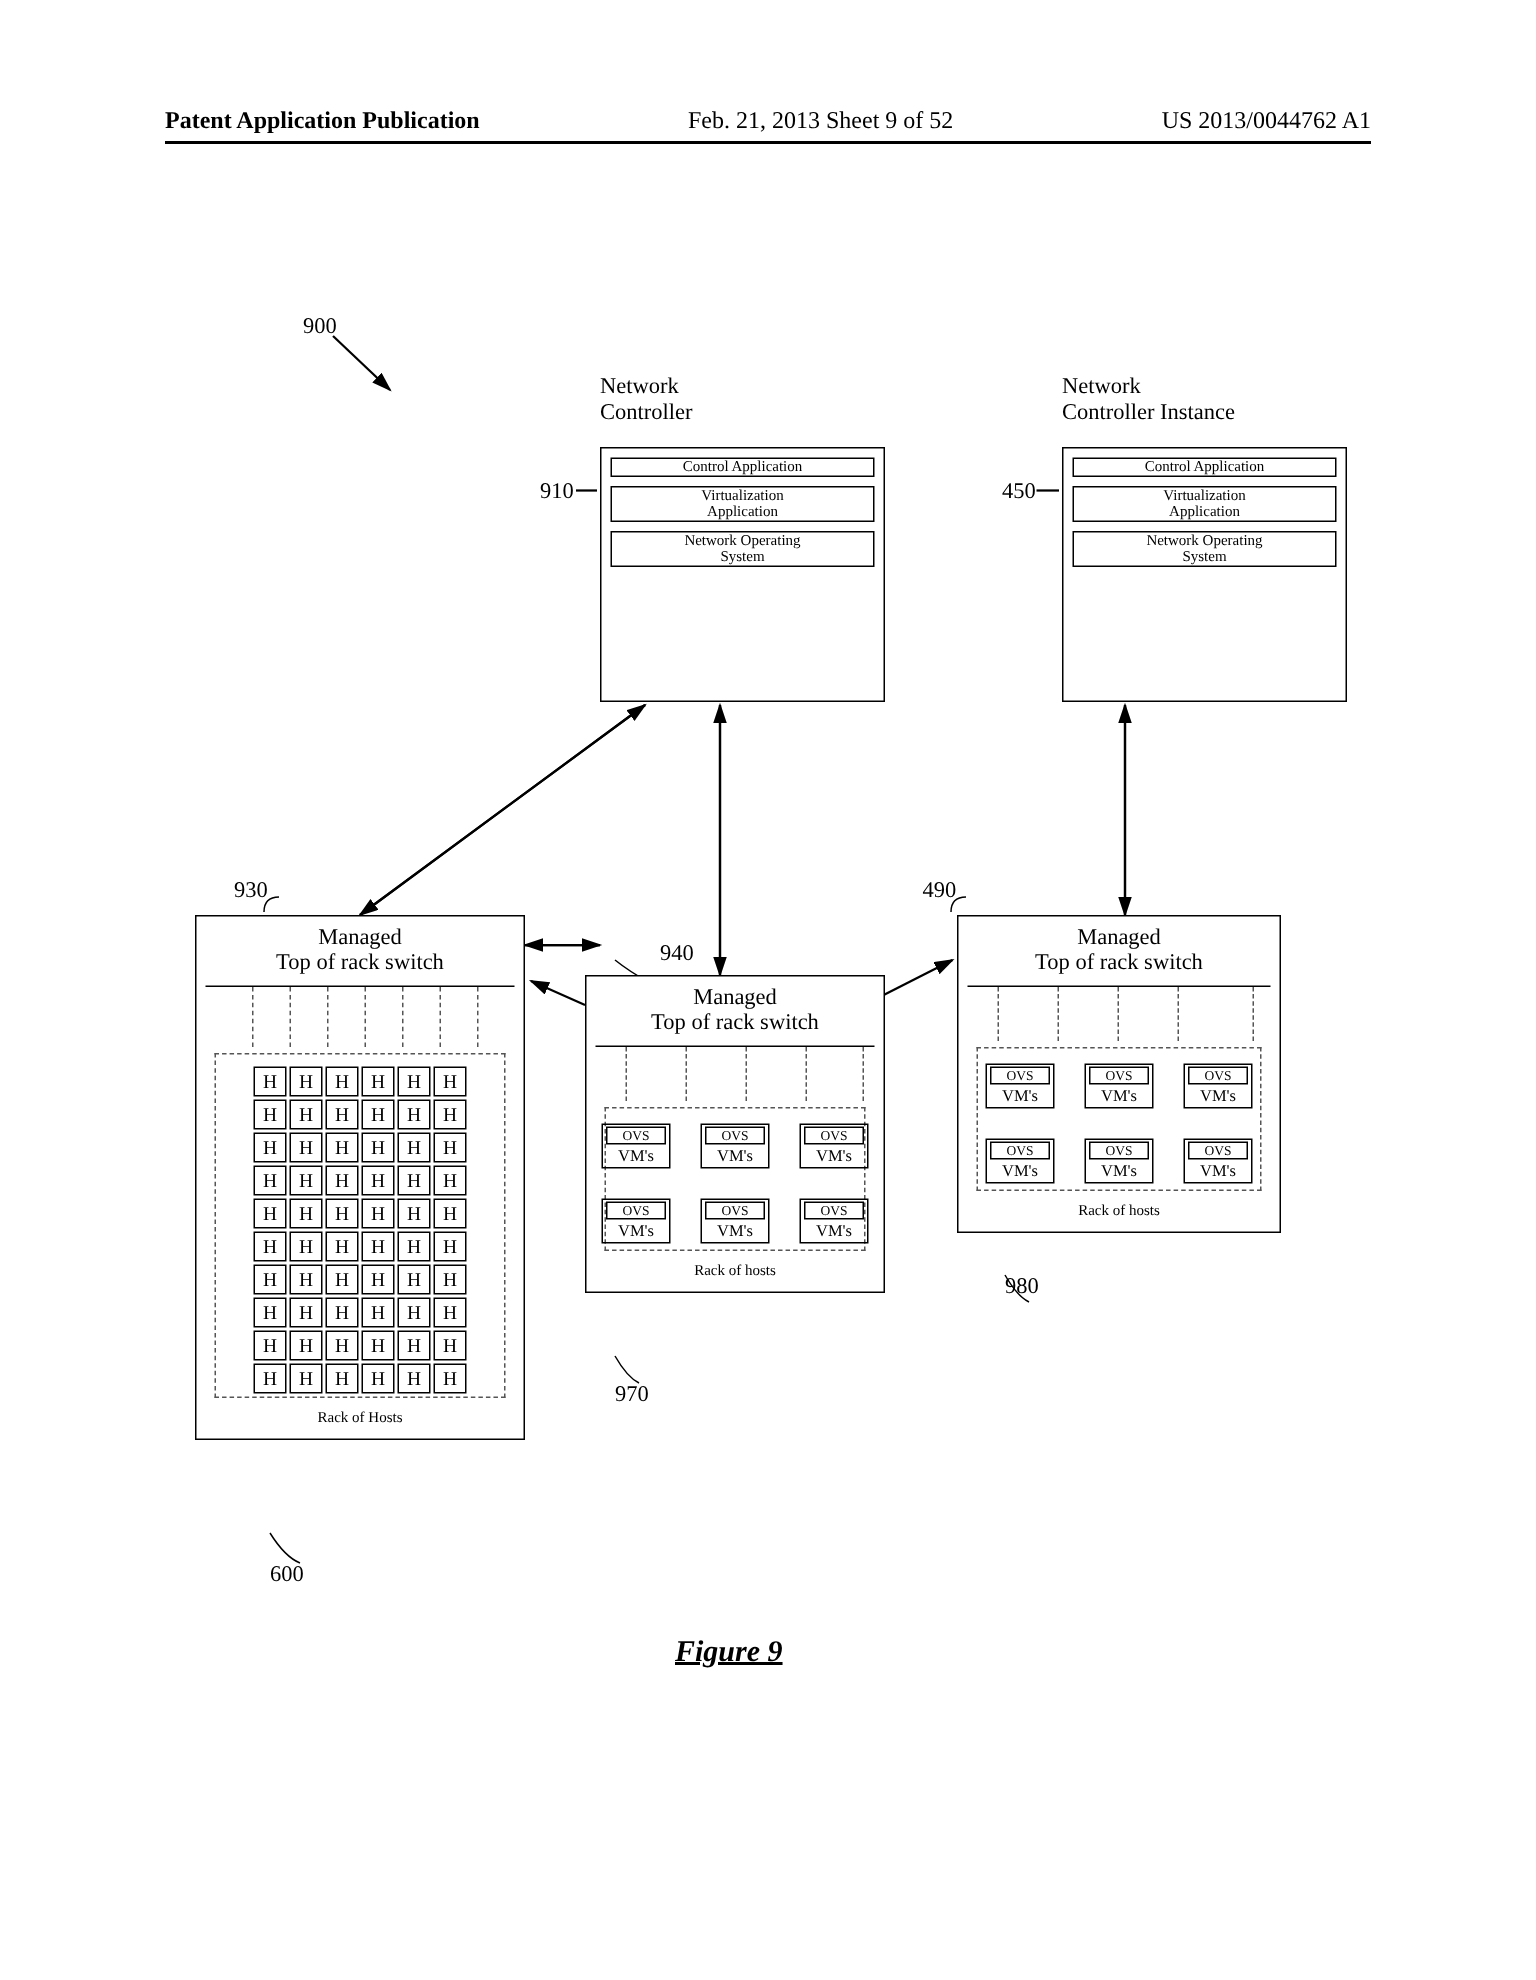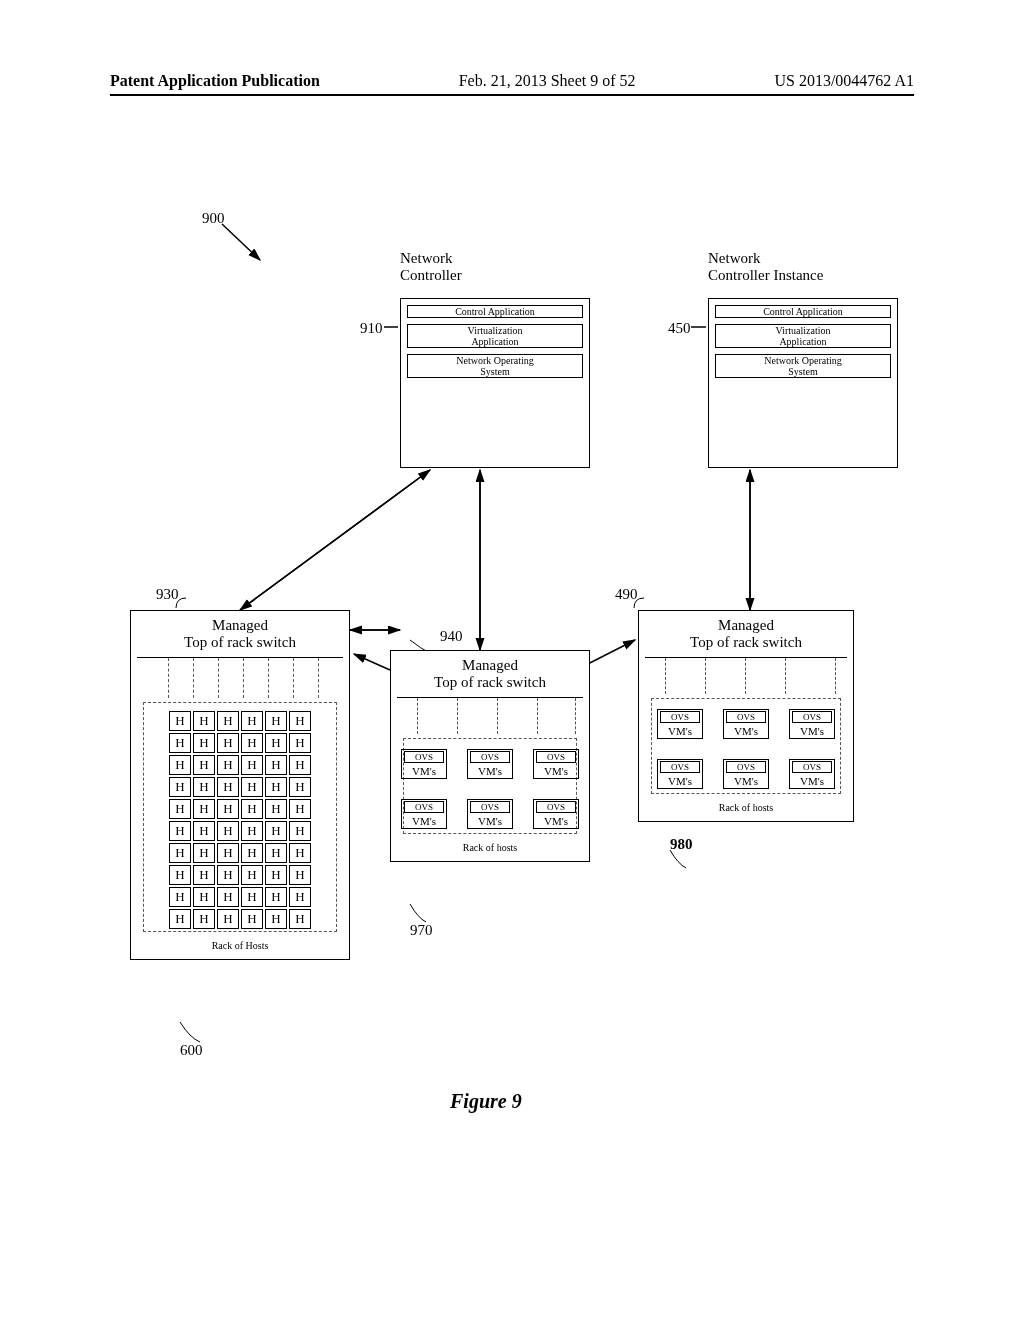--- a/index.html
+++ b/index.html
@@ -103,20 +103,21 @@
     position: absolute;
     border-left: 1px dashed #555;
     height: 44px;
     top: -44px;
   }
   .fig-caption {
     position: absolute;
     font-style: italic;
     font-weight: bold;
     font-size: 20px;
+    text-decoration: underline;
   }
   .callout {
     position: absolute;
     font-size: 15px;
   }
   .arrow {
     stroke: black;
     stroke-width: 1.5;
     fill: none;
   }
@@ -369,16 +370,16 @@
             </div>
             <div class="vmcell">
               <div class="ovs">OVS</div>
               <div>VM's</div>
             </div>
           </div>
       </div>
       <div class="rack-label">Rack of hosts</div>
     </div>
   </div>
-  <div class="callout" style="left:560px; top:626px;font-weight:bold;">980</div>
+  <div class="callout" style="left:560px; top:640px;">980</div>
 
   <div class="fig-caption" style="left:340px; top:880px;">Figure 9</div>
 </div>
 
 </body></html>

